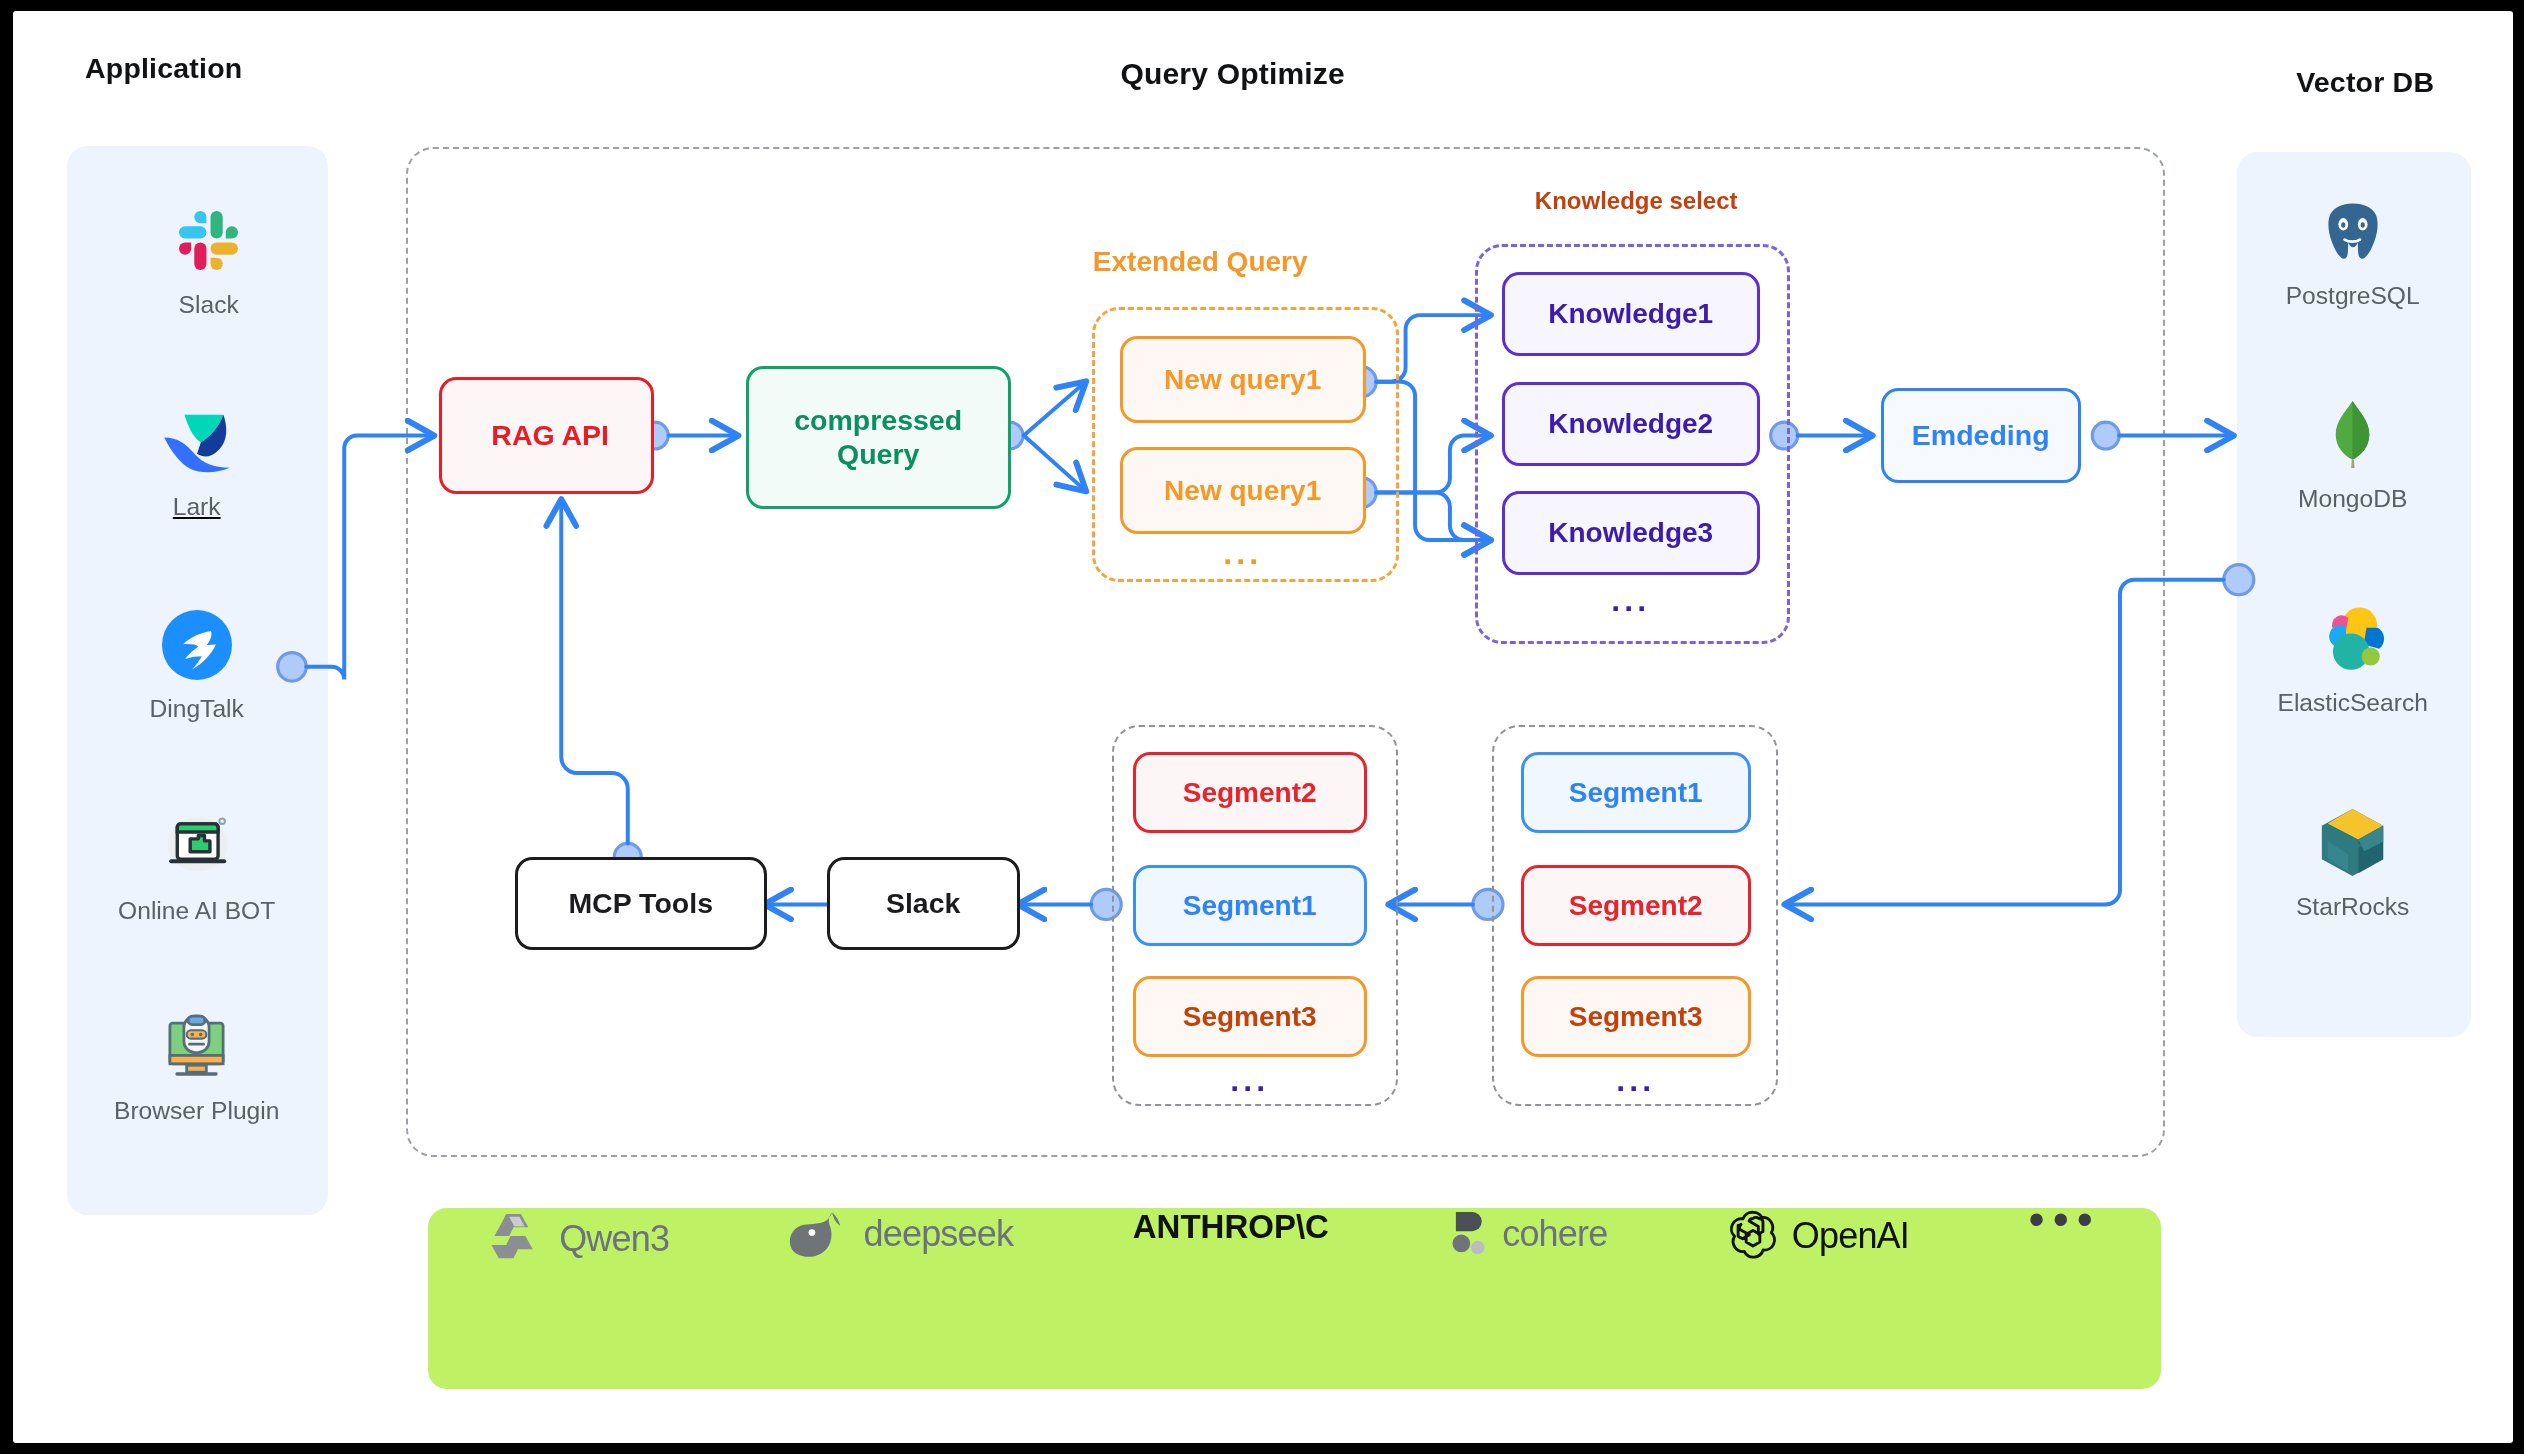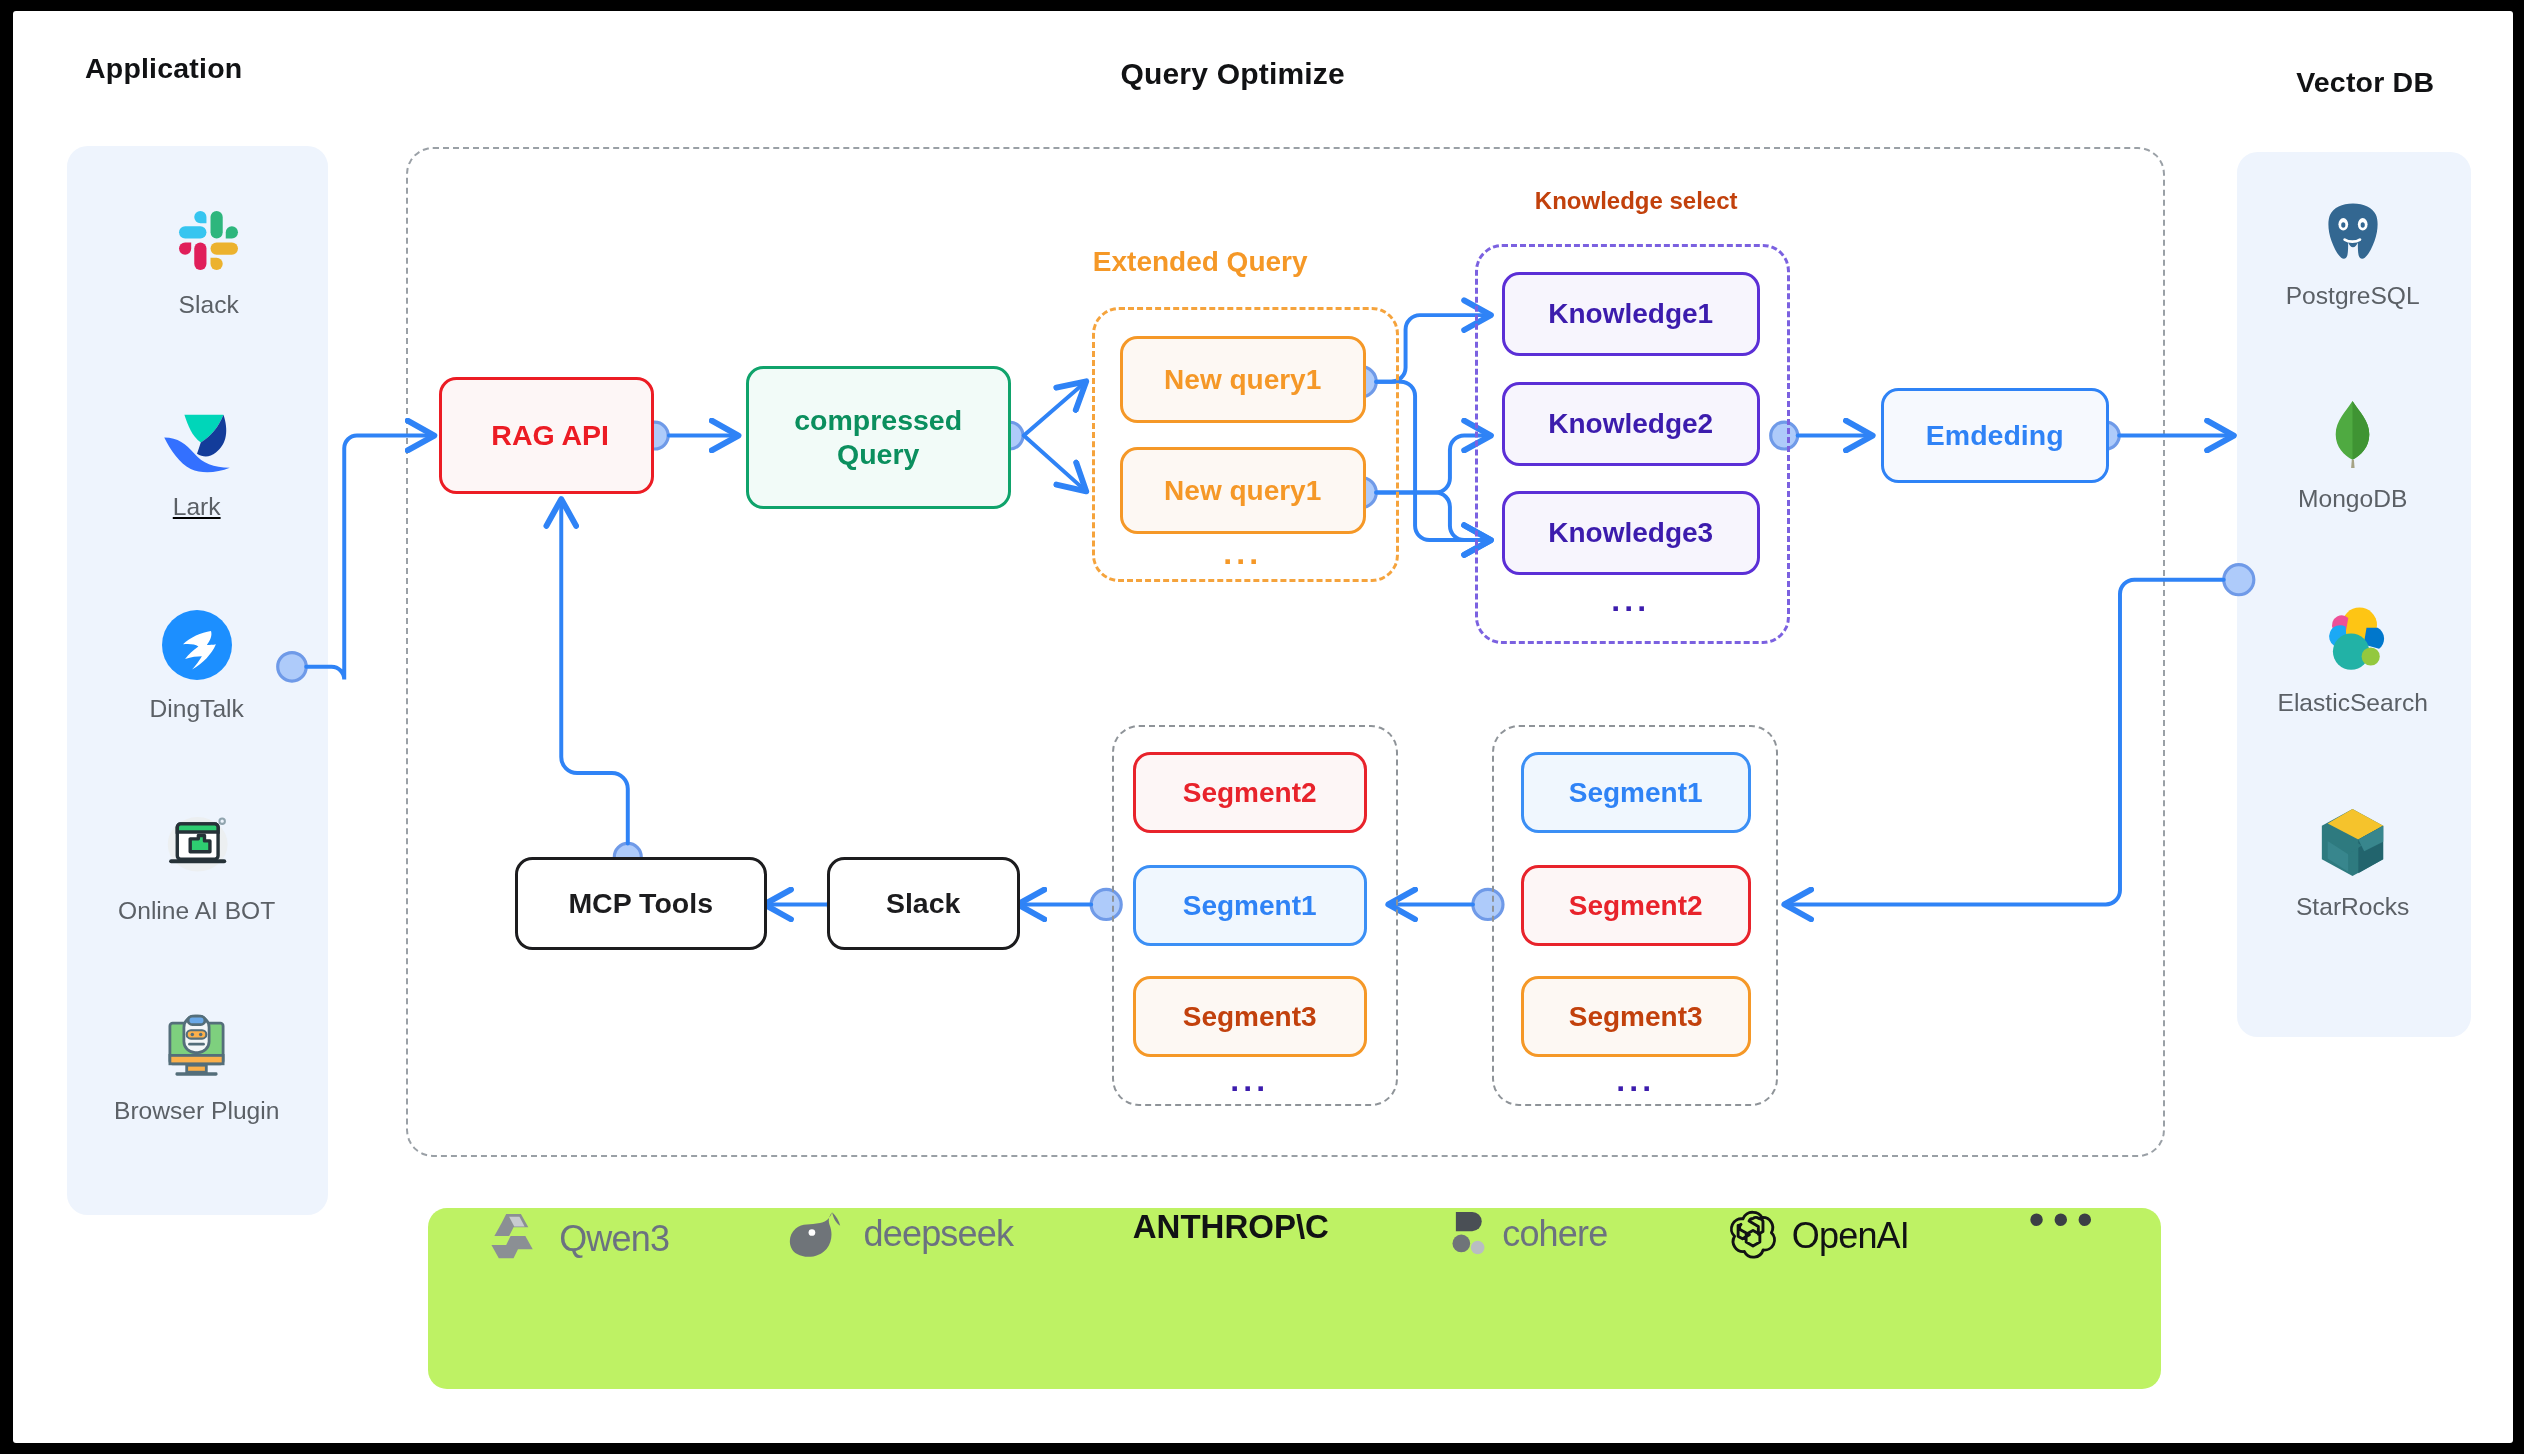--- a/index.html
+++ b/index.html
@@ -272,21 +272,21 @@
   <div class="node n-query" style="left:1107px;top:436px;width:246px;height:87px;">New query1</div>
   <div class="ellipsis" style="left:1107px;top:526px;width:246px;color:#f59827;">...</div>
 
   <div class="grp-title" style="left:1457px;top:176px;width:333px;font-size:24px;color:#c2410c;">Knowledge select</div>
   <div class="dash-grp dash-purple" style="left:1462px;top:233px;width:309px;height:394px;"></div>
   <div class="node n-know" style="left:1489px;top:261px;width:258px;height:84px;">Knowledge1</div>
   <div class="node n-know" style="left:1489px;top:371px;width:258px;height:84px;">Knowledge2</div>
   <div class="node n-know" style="left:1489px;top:480px;width:258px;height:84px;">Knowledge3</div>
   <div class="ellipsis" style="left:1489px;top:573px;width:258px;color:#3c1cad;">...</div>
 
-  <div class="node n-emb" style="left:1868px;top:377px;width:228px;height:95px;">Emdeding</div>
+  <div class="node n-emb" style="left:1868px;top:377px;width:200px;height:95px;">Emdeding</div>
 
   <div class="dash-grp dash-gray" style="left:1479px;top:714px;width:282px;height:377px;"></div>
   <div class="node n-seg-blue" style="left:1508px;top:741px;width:230px;height:81px;">Segment1</div>
   <div class="node n-seg-red" style="left:1508px;top:854px;width:230px;height:81px;">Segment2</div>
   <div class="node n-seg-orange" style="left:1508px;top:965px;width:230px;height:81px;">Segment3</div>
   <div class="ellipsis" style="left:1508px;top:1053px;width:230px;color:#3c1cad;">...</div>
 
   <div class="dash-grp dash-gray" style="left:1099px;top:714px;width:282px;height:377px;"></div>
   <div class="node n-seg-red" style="left:1120px;top:741px;width:234px;height:81px;">Segment2</div>
   <div class="node n-seg-blue" style="left:1120px;top:854px;width:234px;height:81px;">Segment1</div>

